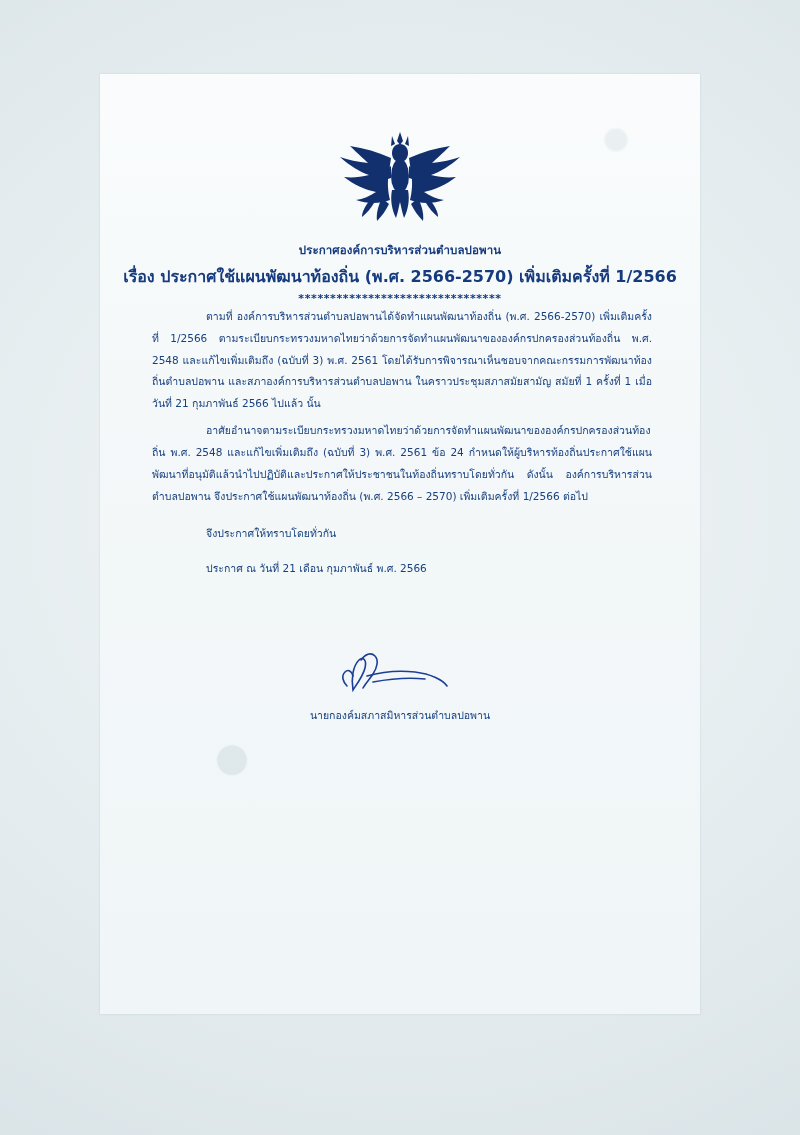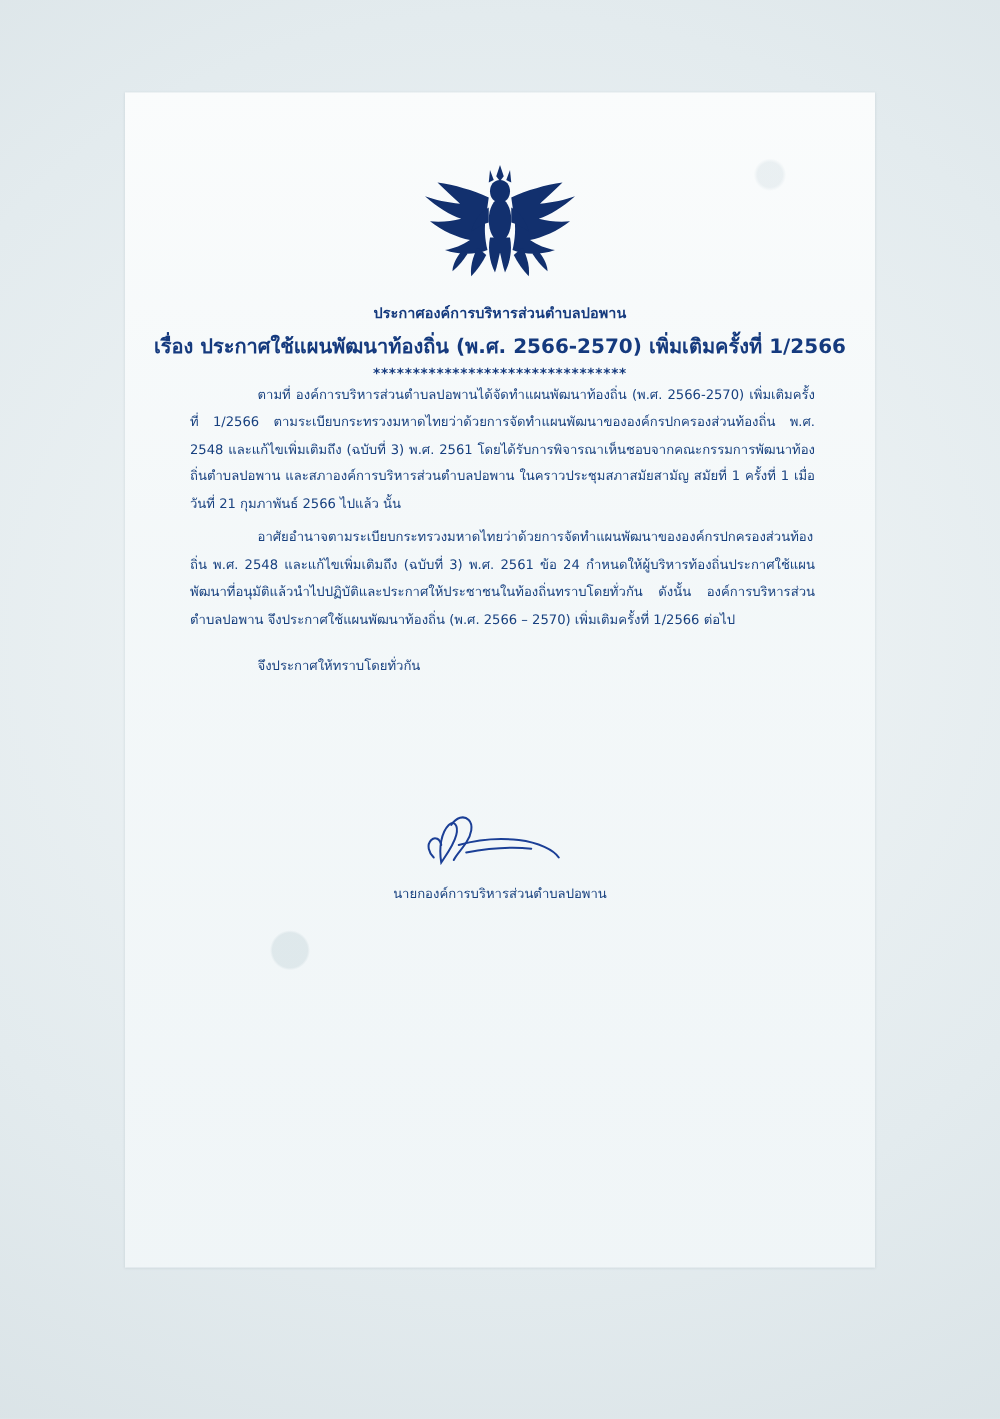--- a/index.html
+++ b/index.html
@@ -202,30 +202,31 @@
       <div class="title-block">
         <div class="doc-title">ประกาศองค์การบริหารส่วนตำบลปอพาน</div>
         <div class="doc-subtitle">เรื่อง  ประกาศใช้แผนพัฒนาท้องถิ่น (พ.ศ. 2566-2570) เพิ่มเติมครั้งที่ 1/2566</div>
         <div class="divider-stars">********************************</div>
       </div>
 
       <div class="body-block">
         <p class="para indent">ตามที่ องค์การบริหารส่วนตำบลปอพานได้จัดทำแผนพัฒนาท้องถิ่น (พ.ศ. 2566-2570) เพิ่มเติมครั้งที่ 1/2566 ตามระเบียบกระทรวงมหาดไทยว่าด้วยการจัดทำแผนพัฒนาขององค์กรปกครองส่วนท้องถิ่น พ.ศ. 2548  และแก้ไขเพิ่มเติมถึง  (ฉบับที่ 3) พ.ศ. 2561 โดยได้รับการพิจารณาเห็นชอบจากคณะกรรมการพัฒนาท้องถิ่นตำบลปอพาน และสภาองค์การบริหารส่วนตำบลปอพาน ในคราวประชุมสภาสมัยสามัญ สมัยที่ 1 ครั้งที่ 1 เมื่อวันที่ 21 กุมภาพันธ์ 2566 ไปแล้ว นั้น</p>
         <p class="para indent gap">อาศัยอำนาจตามระเบียบกระทรวงมหาดไทยว่าด้วยการจัดทำแผนพัฒนาขององค์กรปกครองส่วนท้องถิ่น พ.ศ. 2548 และแก้ไขเพิ่มเติมถึง (ฉบับที่ 3) พ.ศ. 2561 ข้อ 24 กำหนดให้ผู้บริหารท้องถิ่นประกาศใช้แผนพัฒนาที่อนุมัติแล้วนำไปปฏิบัติและประกาศให้ประชาชนในท้องถิ่นทราบโดยทั่วกัน ดังนั้น องค์การบริหารส่วนตำบลปอพาน จึงประกาศใช้แผนพัฒนาท้องถิ่น (พ.ศ. 2566 – 2570) เพิ่มเติมครั้งที่ 1/2566  ต่อไป</p>
         <div class="closing">จึงประกาศให้ทราบโดยทั่วกัน</div>
+        <div class="dateline">ประกาศ  ณ  วันที่  21  เดือน  กุมภาพันธ์  พ.ศ. 2566</div>
       </div>
 
       <div class="signature-area">
         <svg class="signature-svg" viewBox="0 0 210 60" xmlns="http://www.w3.org/2000/svg">
           <g fill="none" stroke="#1b3f96" stroke-width="1.6" stroke-linecap="round">
             <path d="M58 44 C56 32 58 20 64 14 C68 10 72 14 70 22 C68 30 62 38 58 44 z"></path>
             <path d="M66 14 C70 8 76 6 80 10 C84 14 82 22 78 28 C74 34 70 38 68 42"></path>
             <path d="M72 30 C86 26 102 24 120 26 C136 28 148 34 152 40"></path>
             <path d="M52 40 C48 36 46 30 50 26 C53 23 57 25 58 30"></path>
             <path d="M78 36 C94 33 112 31 130 33"></path>
           </g>
         </svg>
-        <div class="signer-role">นายกองค์การบริหารส่วนตำบลปอพาน</div>
+        <div class="signer-role">นายกองค์มสภาสมิหารส่วนตำบลปอพาน</div>
       </div>
 
     </div>
   </div>
 </div>
 
 </body></html>

